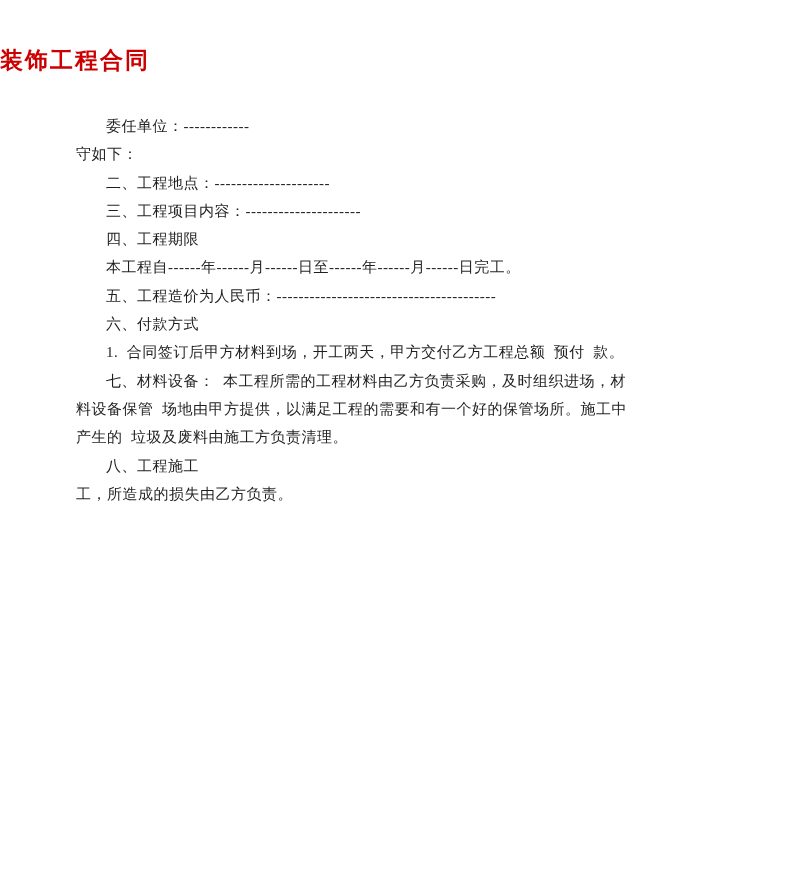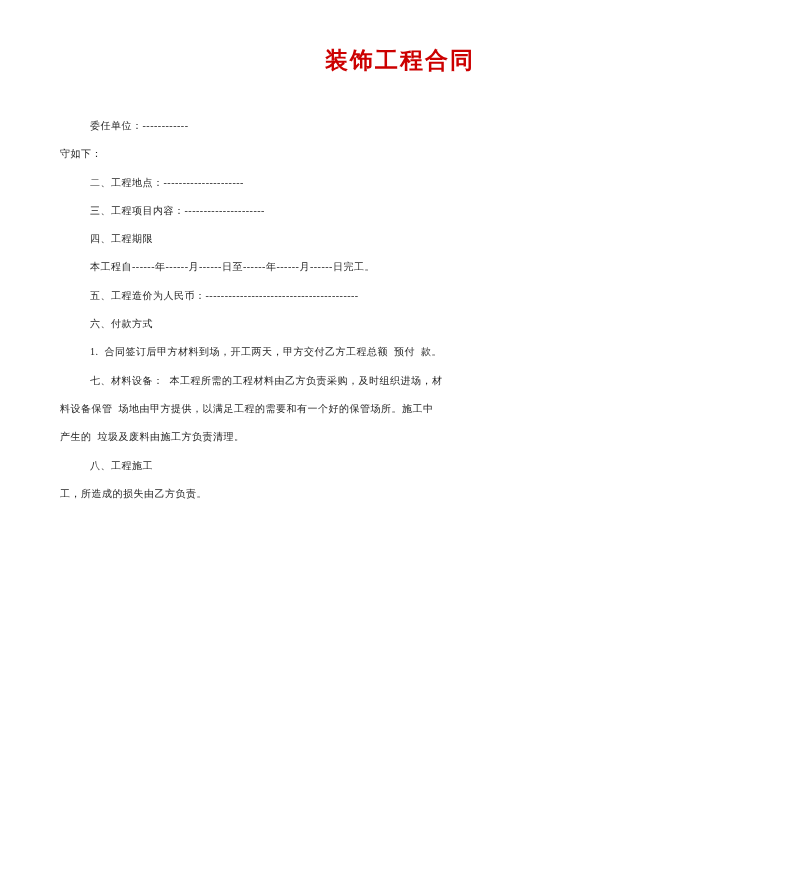--- a/index.html
+++ b/index.html
@@ -11,31 +11,30 @@
     position: relative;
     width: 800px;
     height: 877px;
     background: #ffffff;
     overflow: hidden;
     font-family: "Liberation Serif", "DejaVu Serif", serif;
     color: #1f1f1f;
   }
   .doc-title {
     margin: 44px 0 0 0;
-    text-align: center;
     font-size: 23px;
     line-height: 34px;
     font-weight: bold;
     color: #cc0000;
     letter-spacing: 2px;
   }
   .content {
     margin-top: 34px;
-    padding: 0 60px;
-    font-size: 10px;
+    padding: 0 76px;
+    font-size: 15px;
     letter-spacing: 0.5px;
   }
   .line {
     line-height: 28.3px;
     white-space: pre;
   }
   .indent {
     padding-left: 30px;
   }
 </style>

